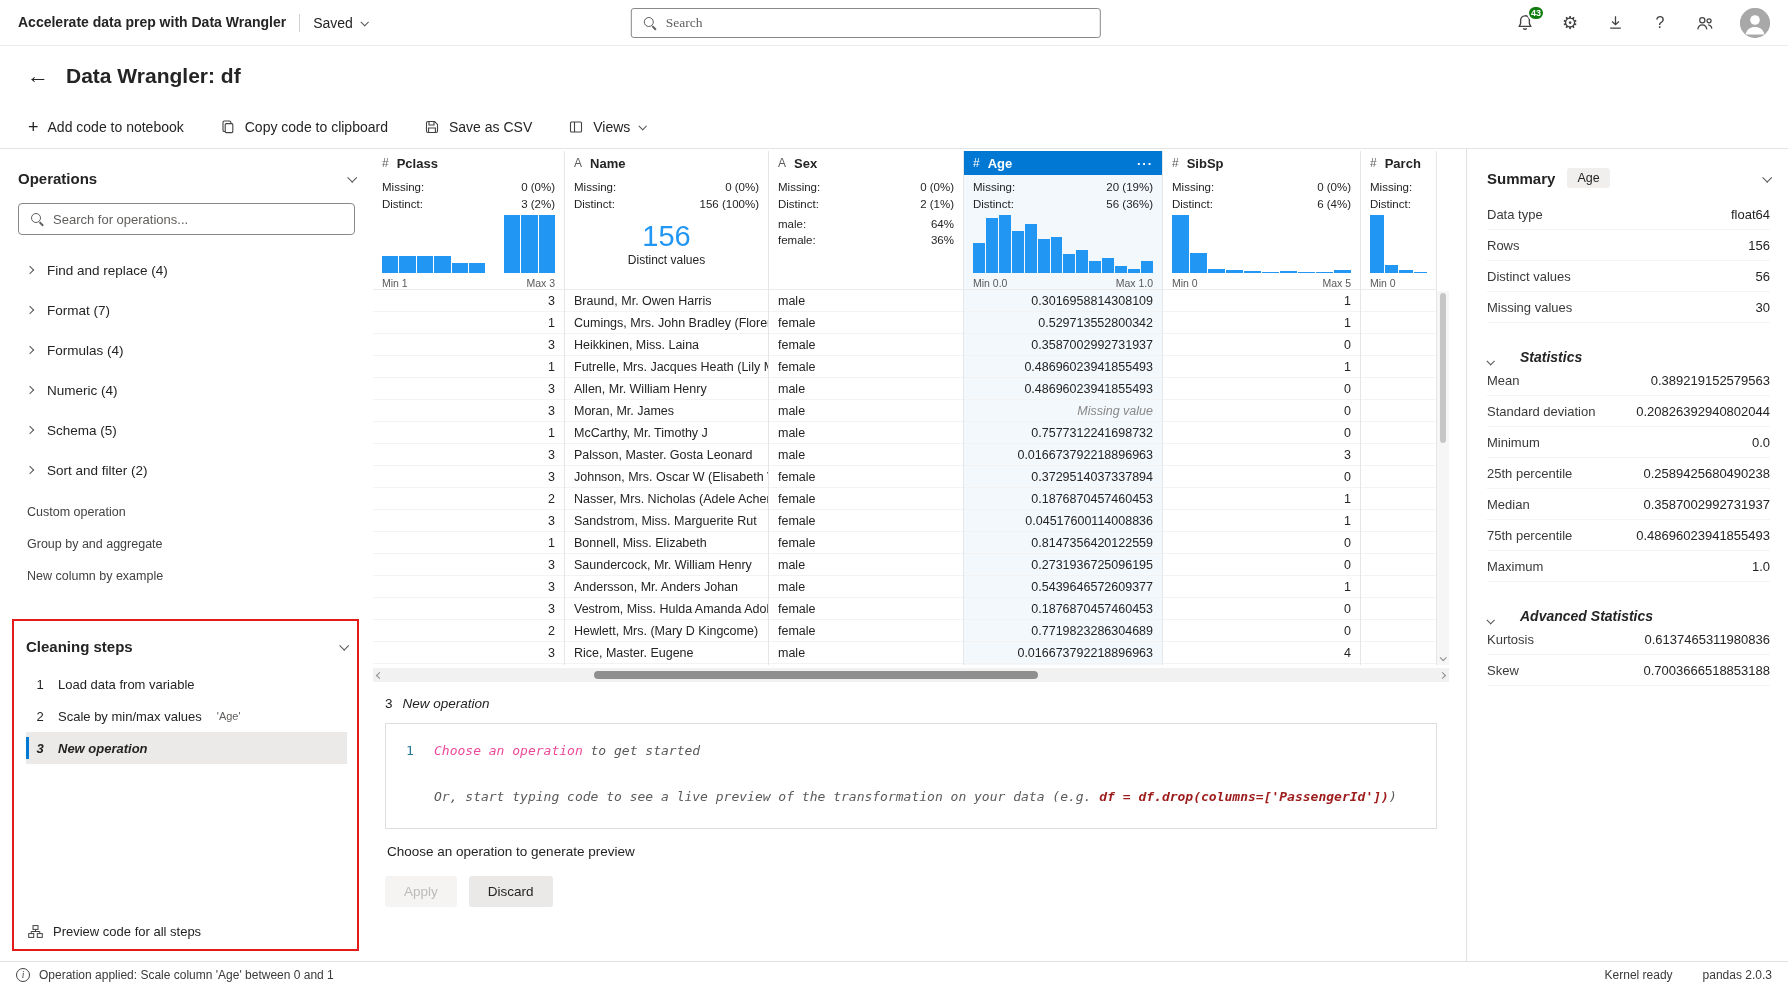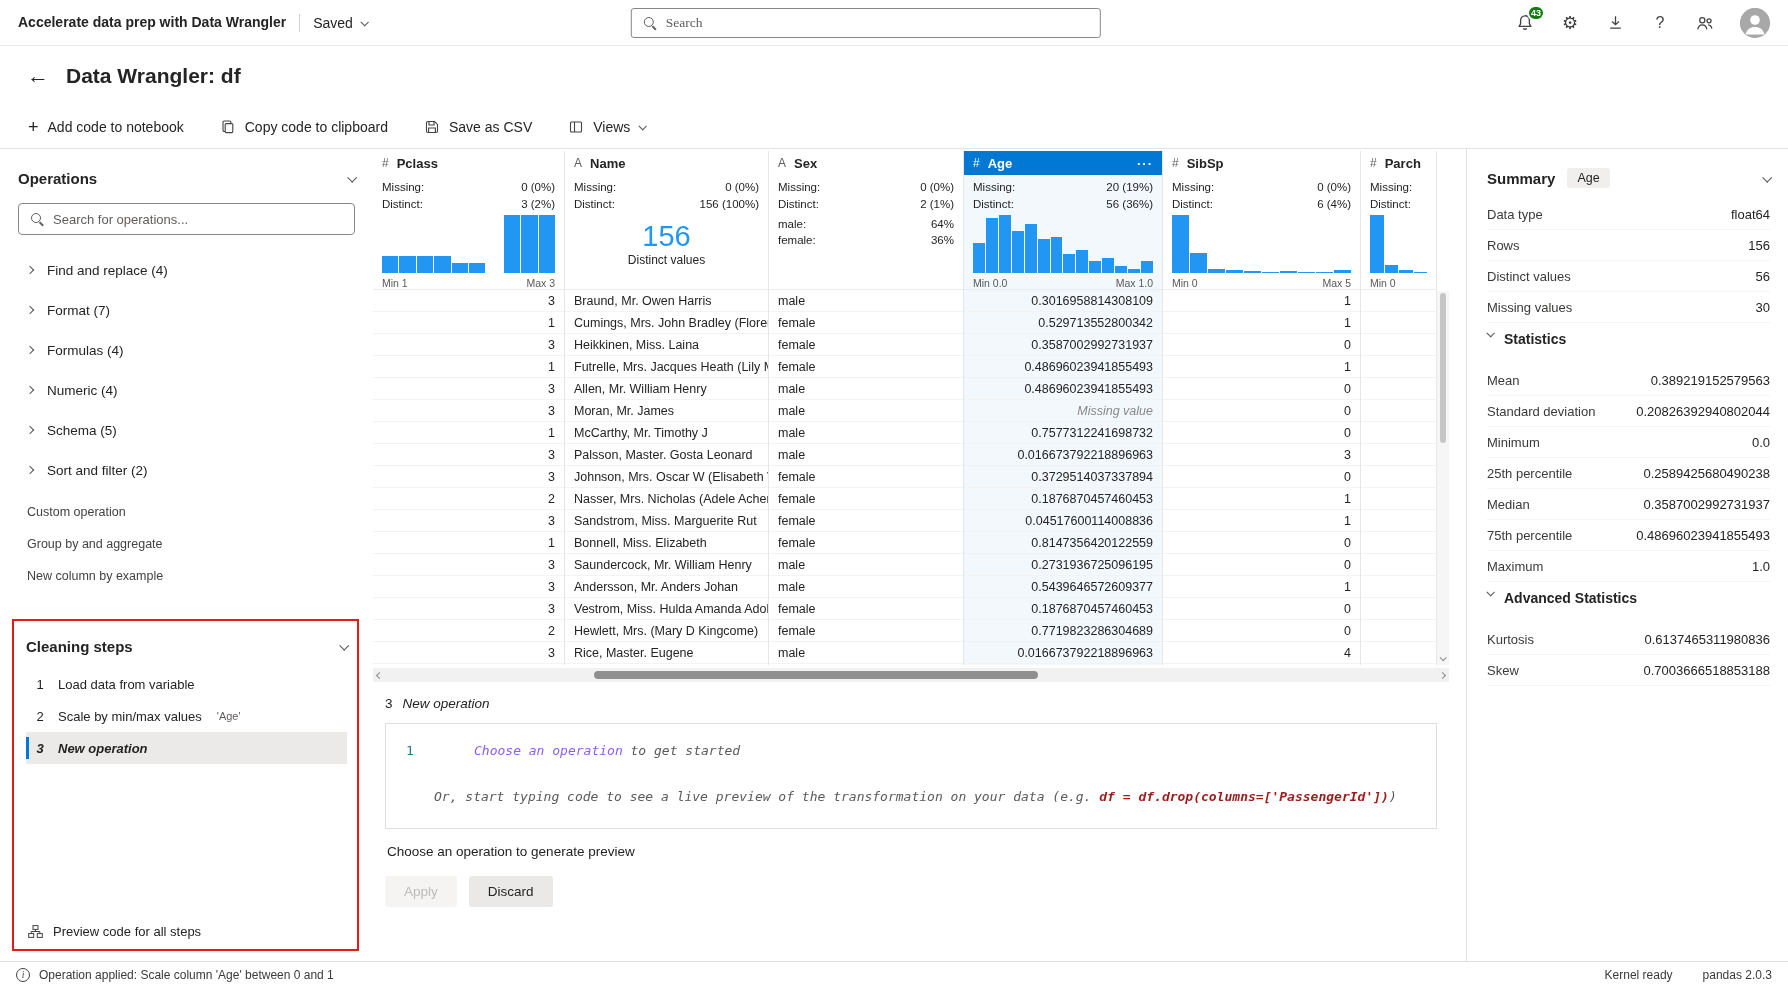--- a/index.html
+++ b/index.html
@@ -103,39 +103,39 @@
   .hs-thumb { position:absolute; left:20%; width:42%; top:3px; height:8px; background:#8f8f8f; border-radius:4px; cursor:pointer; }
 
   
   .code-section { margin-top:14px; padding-left:12px; }
   .code-label { display:flex; align-items:center; gap:10px; font-size:13.5px; margin-bottom:12px; }
   .step-name { font-style:italic; }
   .code-editor { width:1052px; border:1px solid #e0dedc; padding:16px 0 20px; font-family:"DejaVu Sans Mono","Liberation Mono",monospace; font-size:13px; font-style:italic; color:#5a5a5a; background:#fff; }
   .code-line { display:flex; line-height:22px; }
   .code-gutter { width:48px; text-align:center; color:#237893; font-style:normal; flex:0 0 48px; }
   .code-text { flex:1; white-space:nowrap; overflow:hidden; }
-  .code-link { color:#8b5cf6; cursor:pointer;margin-left:40px; }
+  .code-link { color:#ec4899; cursor:pointer; }
   .code-red { color:#9d1b1b; font-weight:700; }
   .code-spacer { height:24px; }
   .preview-hint { font-size:13.5px; margin:15px 0 17px 2px; }
   .btn-row { display:flex; gap:12px; }
   .btn { height:31px; padding:0 19px; border:none; border-radius:3px; font-size:13.5px; font-family:inherit; }
   .btn.apply { background:#f5f4f3; color:#bdbbb9; }
   .btn.discard { background:#ebe9e7; color:#242424; cursor:pointer; }
 
   
   .right-panel { width:322px; flex:0 0 322px; border-left:1px solid #e1e1e1; padding:12px 18px 0 20px; overflow:hidden; }
   .summary-header { display:flex; align-items:center; gap:12px; height:34px; margin-bottom:4px; }
   .summary-title { font-size:15px; font-weight:700; }
   .chip { background:#f0efee; border-radius:3px; padding:3px 10px; font-size:12.5px; }
   .summary-header .chev { margin-left:auto; }
   .kv { display:flex; justify-content:space-between; align-items:center; height:31px; border-bottom:1px solid #f4f4f4; }
   .kv-label { font-size:13px; color:#3b3a39;text-align:center; }
   .kv-value { font-size:13px; color:#242424; }
-  .section-header { display:flex; align-items:flex-start; gap:11px; height:34px; margin-top:8px; cursor:pointer; }
+  .section-header { display:flex; align-items:flex-end; gap:27px; height:34px; margin-top:8px; cursor:pointer;font-style:italic; }
   .section-title { font-size:14px; font-weight:700; }
 
   
   .statusbar { height:26px; flex:0 0 26px; border-top:1px solid #e1e1e1; display:flex; align-items:center; padding:0 16px; font-size:12px; color:#3b3a39; background:#fff; }
   .info-icon { width:14px; height:14px; border-radius:50%; border:1px solid #424242; color:#424242; font-size:9.5px; display:flex; align-items:center; justify-content:center; margin-right:9px; font-family:"Liberation Serif",serif; font-style:italic; flex:0 0 auto; }
   .sb-right { margin-left:auto; display:flex; gap:30px; }
 </style>
 </head>
 <body>
 

